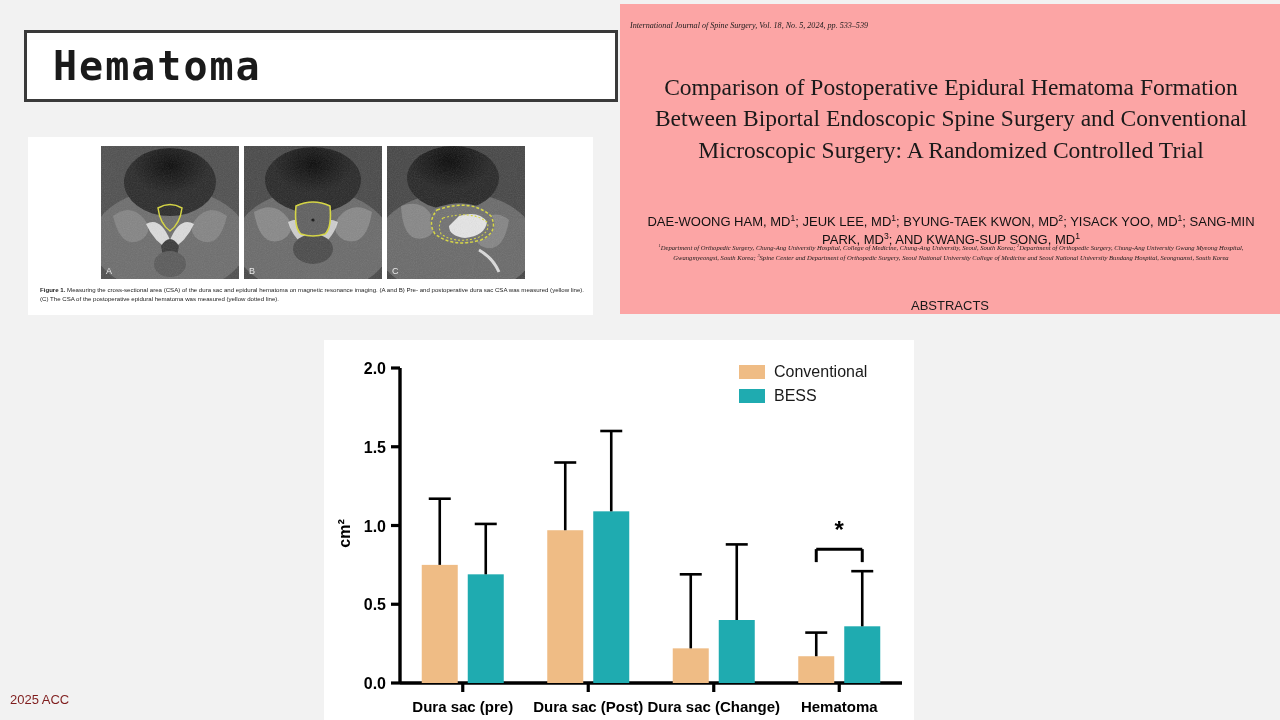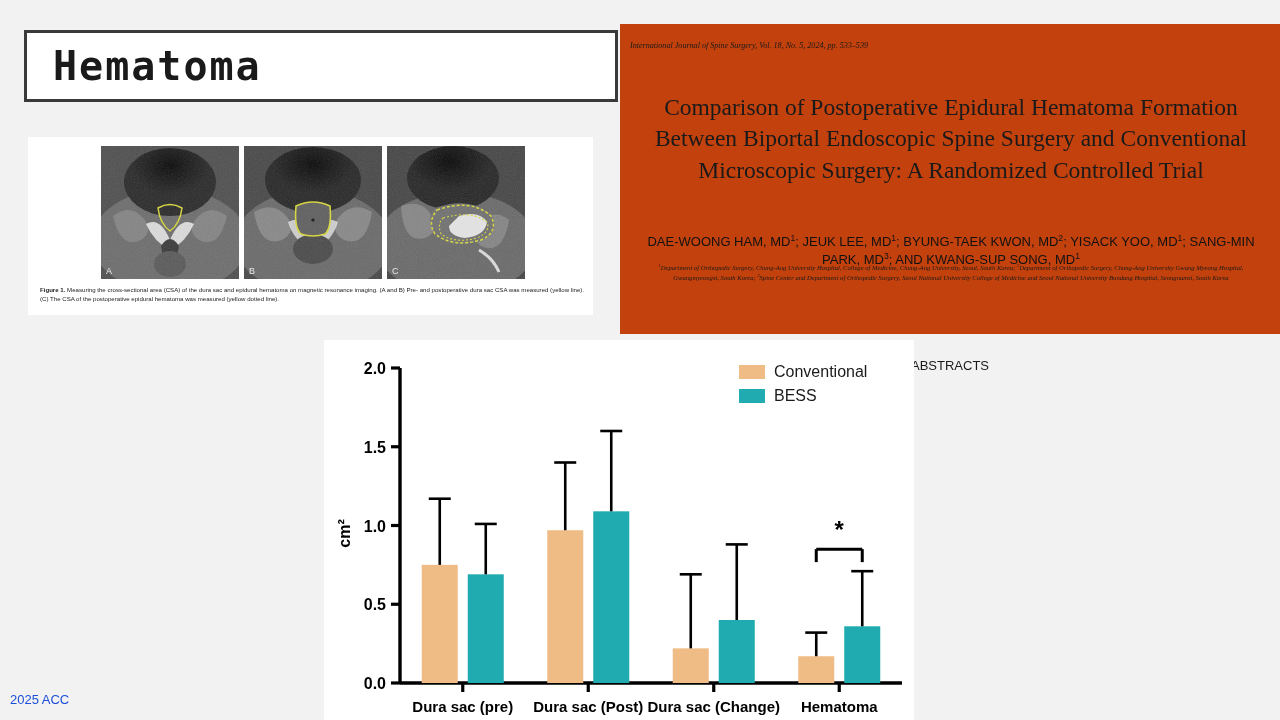--- a/index.html
+++ b/index.html
@@ -12,35 +12,35 @@
   
   #figure-panel{position:absolute;left:28px;top:137px;width:565px;height:178px;background:#ffffff;}
   #mri-row{position:absolute;left:73px;top:9px;width:425px;height:133px;display:flex;gap:5px;}
   .mri{position:relative;width:138px;height:133px;background:#111;overflow:hidden;}
   .mri svg{position:absolute;left:0;top:0;}
   .mri-letter{position:absolute;left:5px;bottom:3px;color:#e8e8e8;font-size:9px;font-family:"Liberation Sans",sans-serif;}
   #fig-caption{position:absolute;left:12px;top:148px;width:545px;font-size:6.1px;line-height:1.55;color:#222;}
   #fig-caption b{font-weight:700;}
 
   
-  #paper-panel{position:absolute;left:620px;top:24px;width:660px;height:310px;background:#c2410c;}
+  #paper-panel{position:absolute;left:620px;top:4px;width:660px;height:310px;background:#fca5a5;}
   #journal-meta{position:absolute;left:10px;top:16px;width:560px;font-family:"Liberation Serif",serif;font-size:8.1px;line-height:1.52;color:#1a1a1a;}
   #journal-meta .ital{font-style:italic;}
   #paper-title{position:absolute;left:14px;top:68px;width:634px;text-align:center;font-size:23.5px;line-height:1.34;color:#1a1a1a;font-family:Liberation Serif, serif;}
   #paper-authors{position:absolute;left:16px;top:209px;width:630px;text-align:center;font-family:Liberation Sans, sans-serif;font-size:13px;line-height:1.33;color:#121212;}
   #paper-affil{position:absolute;left:22px;top:239px;width:618px;text-align:center;font-family:"Liberation Serif",serif;font-style:italic;font-size:6.6px;line-height:1.52;color:#1a1a1a;}
-  #abstracts-label{position:absolute;left:0;top:294px;width:660px;text-align:center;font-size:13px;color:#1a1a1a;margin-top:40px;}
+  #abstracts-label{position:absolute;left:0;top:294px;width:660px;text-align:center;font-size:13px;color:#1a1a1a;}
   sup{font-size:.66em;vertical-align:super;}
 
   
   #chart-panel{position:absolute;left:324px;top:340px;width:590px;height:380px;background:#ffffff;}
   #chart-svg{display:block;}
 
   
-  #footer-text{position:absolute;left:10px;top:692px;font-size:13px;color:#1d4ed8;}
+  #footer-text{position:absolute;left:10px;top:692px;font-size:13px;color:#7f1d1d;}
   #page-badge{position:absolute;left:1284px;top:679px;width:34px;height:34px;border-radius:50%;background:#5e5e5e;color:#fff;font-size:14px;display:flex;align-items:center;justify-content:center;}
 </style>
 </head>
 <body>
 
 <div id="slide-title-box">
   <span id="slide-title-text">Hematoma</span>
 </div>
 
 <div id="figure-panel">

